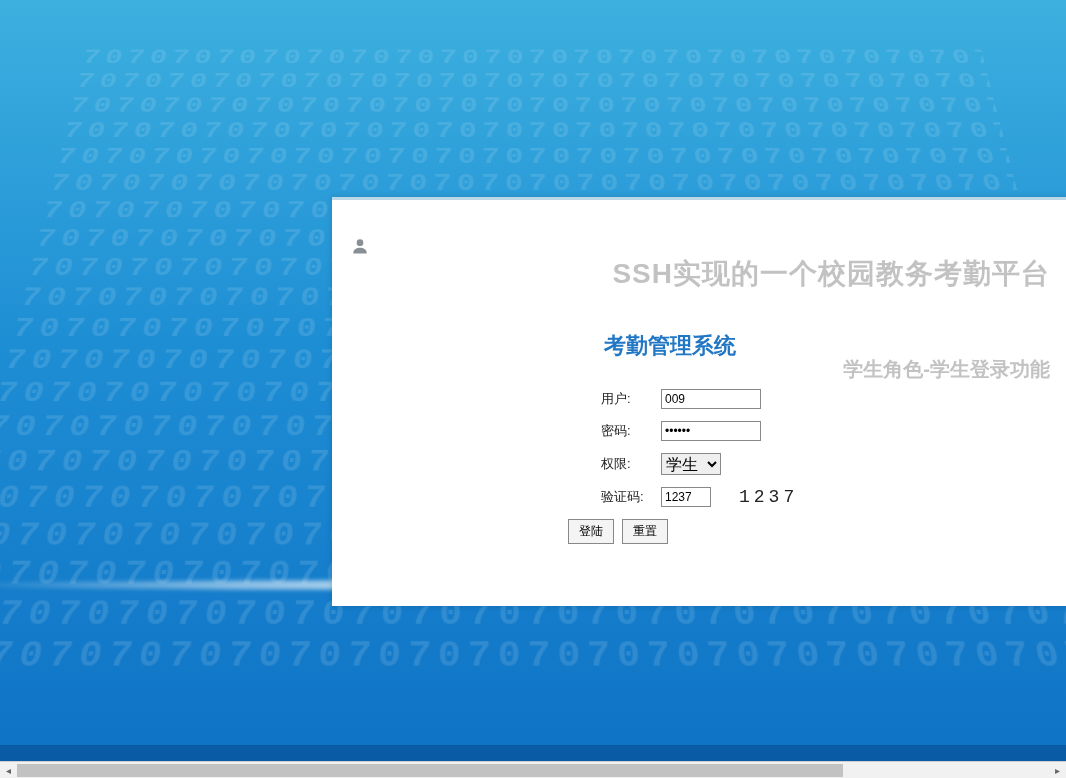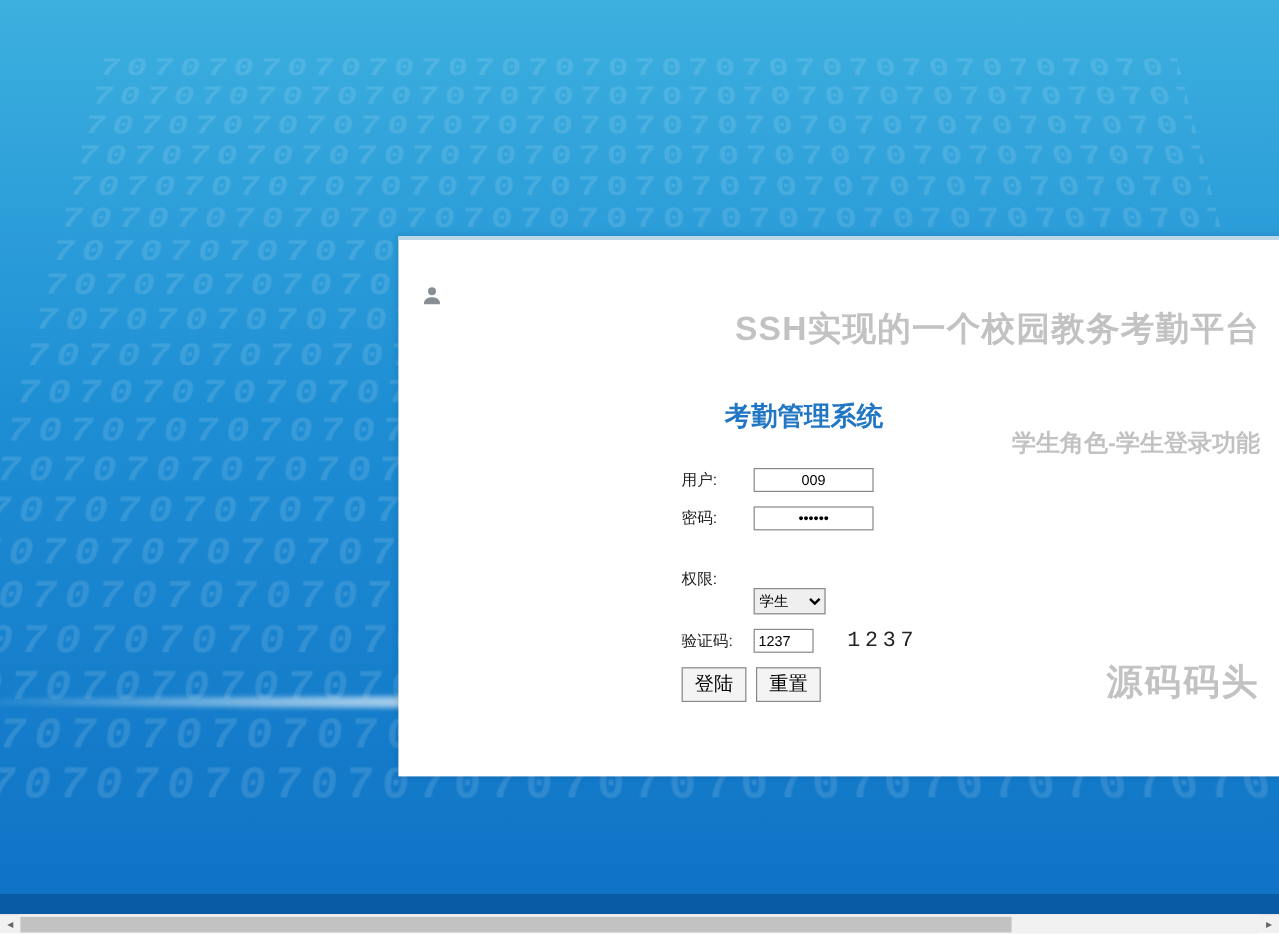--- a/index.html
+++ b/index.html
@@ -88,56 +88,56 @@
   color: #222;
 }
 .form-row {
   display: flex;
   align-items: center;
   margin-bottom: 12px;
 }
 .form-row label {
   width: 52px;
   text-align: left;
+  margin-left: 33px;
 }
 .form-row input[type=text],
 .form-row input[type=password] {
   width: 100px;
   height: 20px;
   border: 1px solid #888;
   padding: 1px 3px;
   font-size: 12px;
   font-family: inherit;
 }
-.form-row input.wide { width: 100px; text-align: center; }
+.form-row input.wide { width: 100px; }
 .form-row select {
   width: 60px;
   height: 22px;
   border: 1px solid #888;
-  font-size: 12px;
-  margin-top: 36px;
+  font-size: 16px;
 }
 .form-row .gap { width: 8px; }
 .captcha-row input { width: 50px !important; }
 .captcha-display {
   margin-left: 28px;
   font-family: "Courier New", monospace;
   font-size: 18px;
   letter-spacing: 4px;
   color: #222;
 }
 
 .button-row {
   margin-top: 4px;
   display: flex;
   gap: 8px;
 }
 .button-row button {
   padding: 3px 10px;
-  font-size: 16px;
+  font-size: 12px;
   border: 1px solid #888;
   background: #f4f4f4;
   cursor: pointer;
 }
 
 
 .watermark {
   position: absolute;
   left: 0; right: 16px;
   text-align: right;
@@ -243,21 +243,20 @@
       </div>
       <div class="form-row button-row">
         <button type="button">登陆</button>
         <button type="button">重置</button>
       </div>
     </div>
   </div>
 
   <div class="watermark wm1">SSH实现的一个校园教务考勤平台</div>
   <div class="watermark wm2">学生角色-学生登录功能</div>
-  <div class="watermark wm4">源码码头</div>
 </div>
 
 <div class="hscroll">
   <div class="arrow">◂</div>
   <div class="track">
     <div class="thumb"></div>
   </div>
   <div class="arrow">▸</div>
 </div>
 

